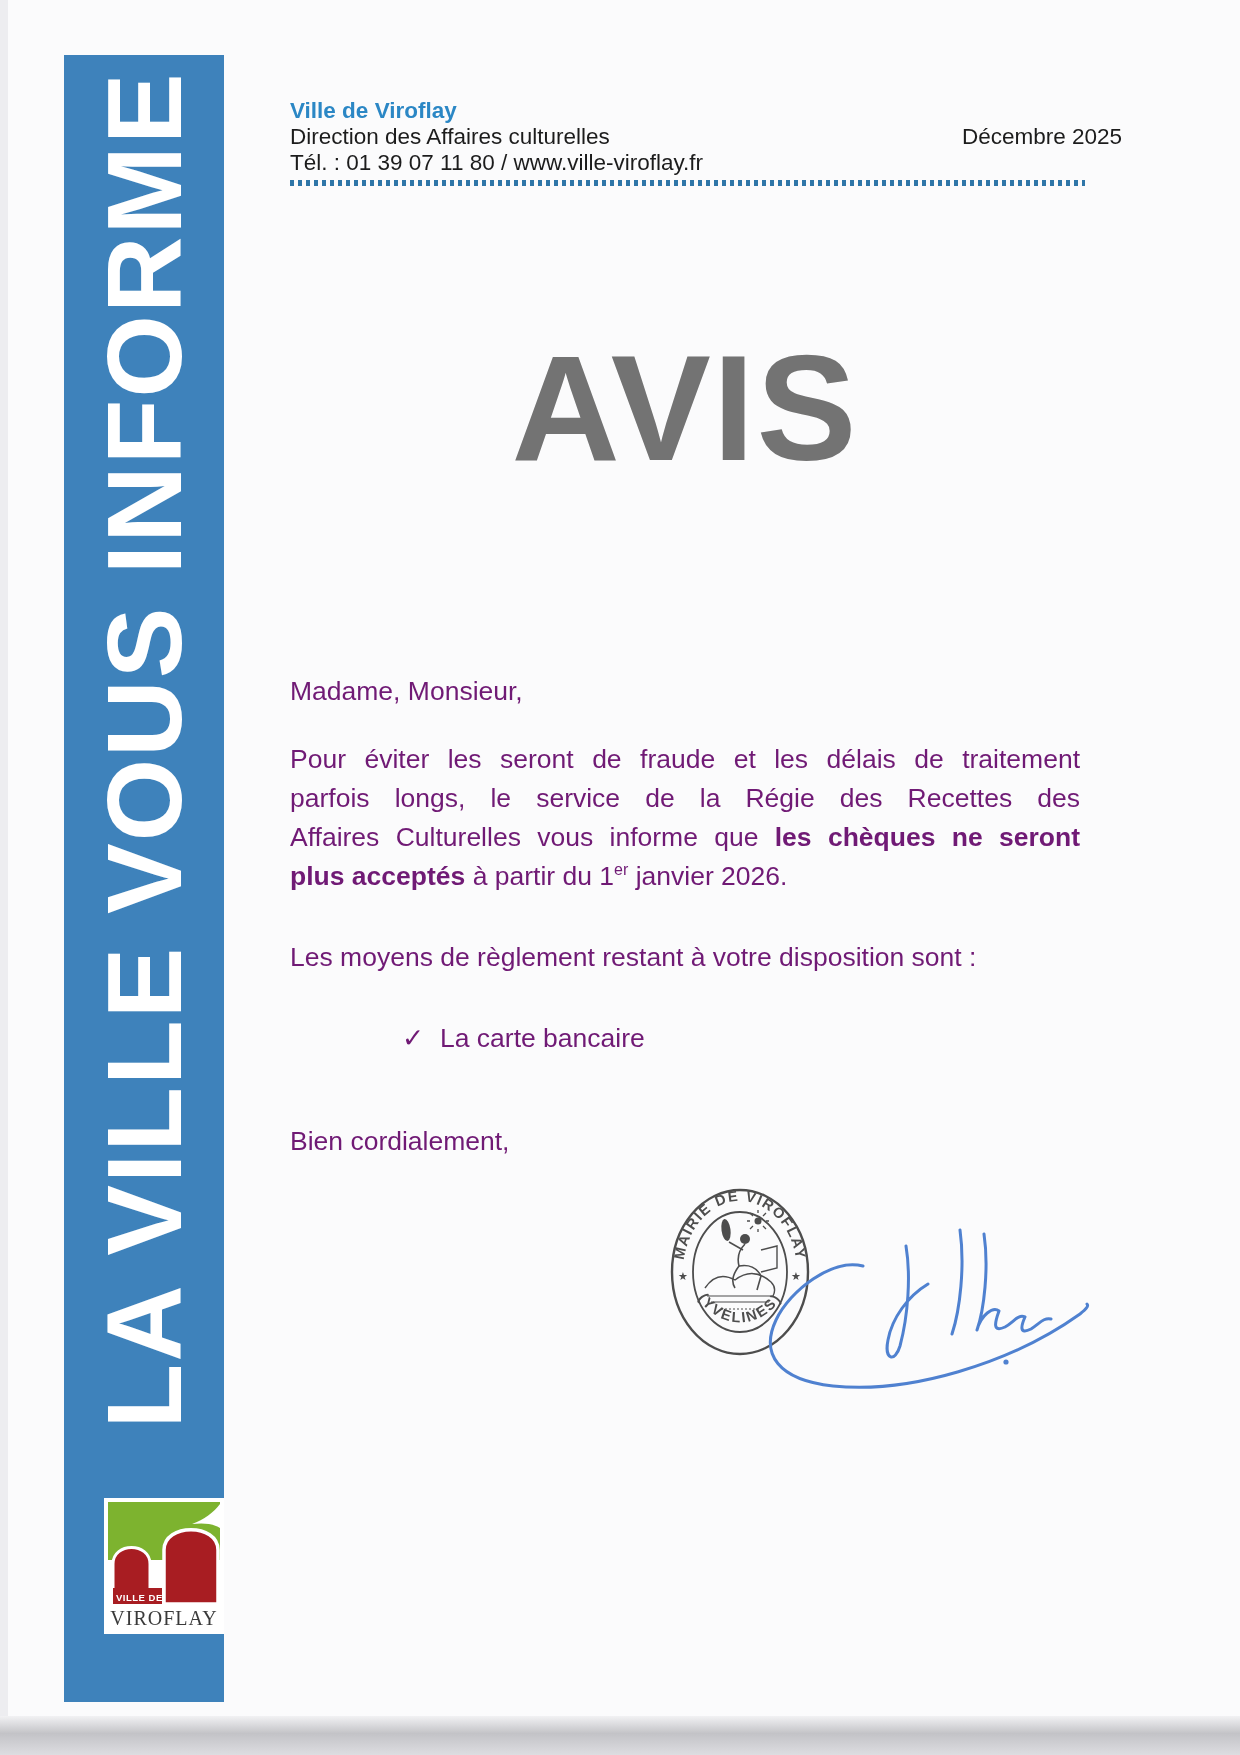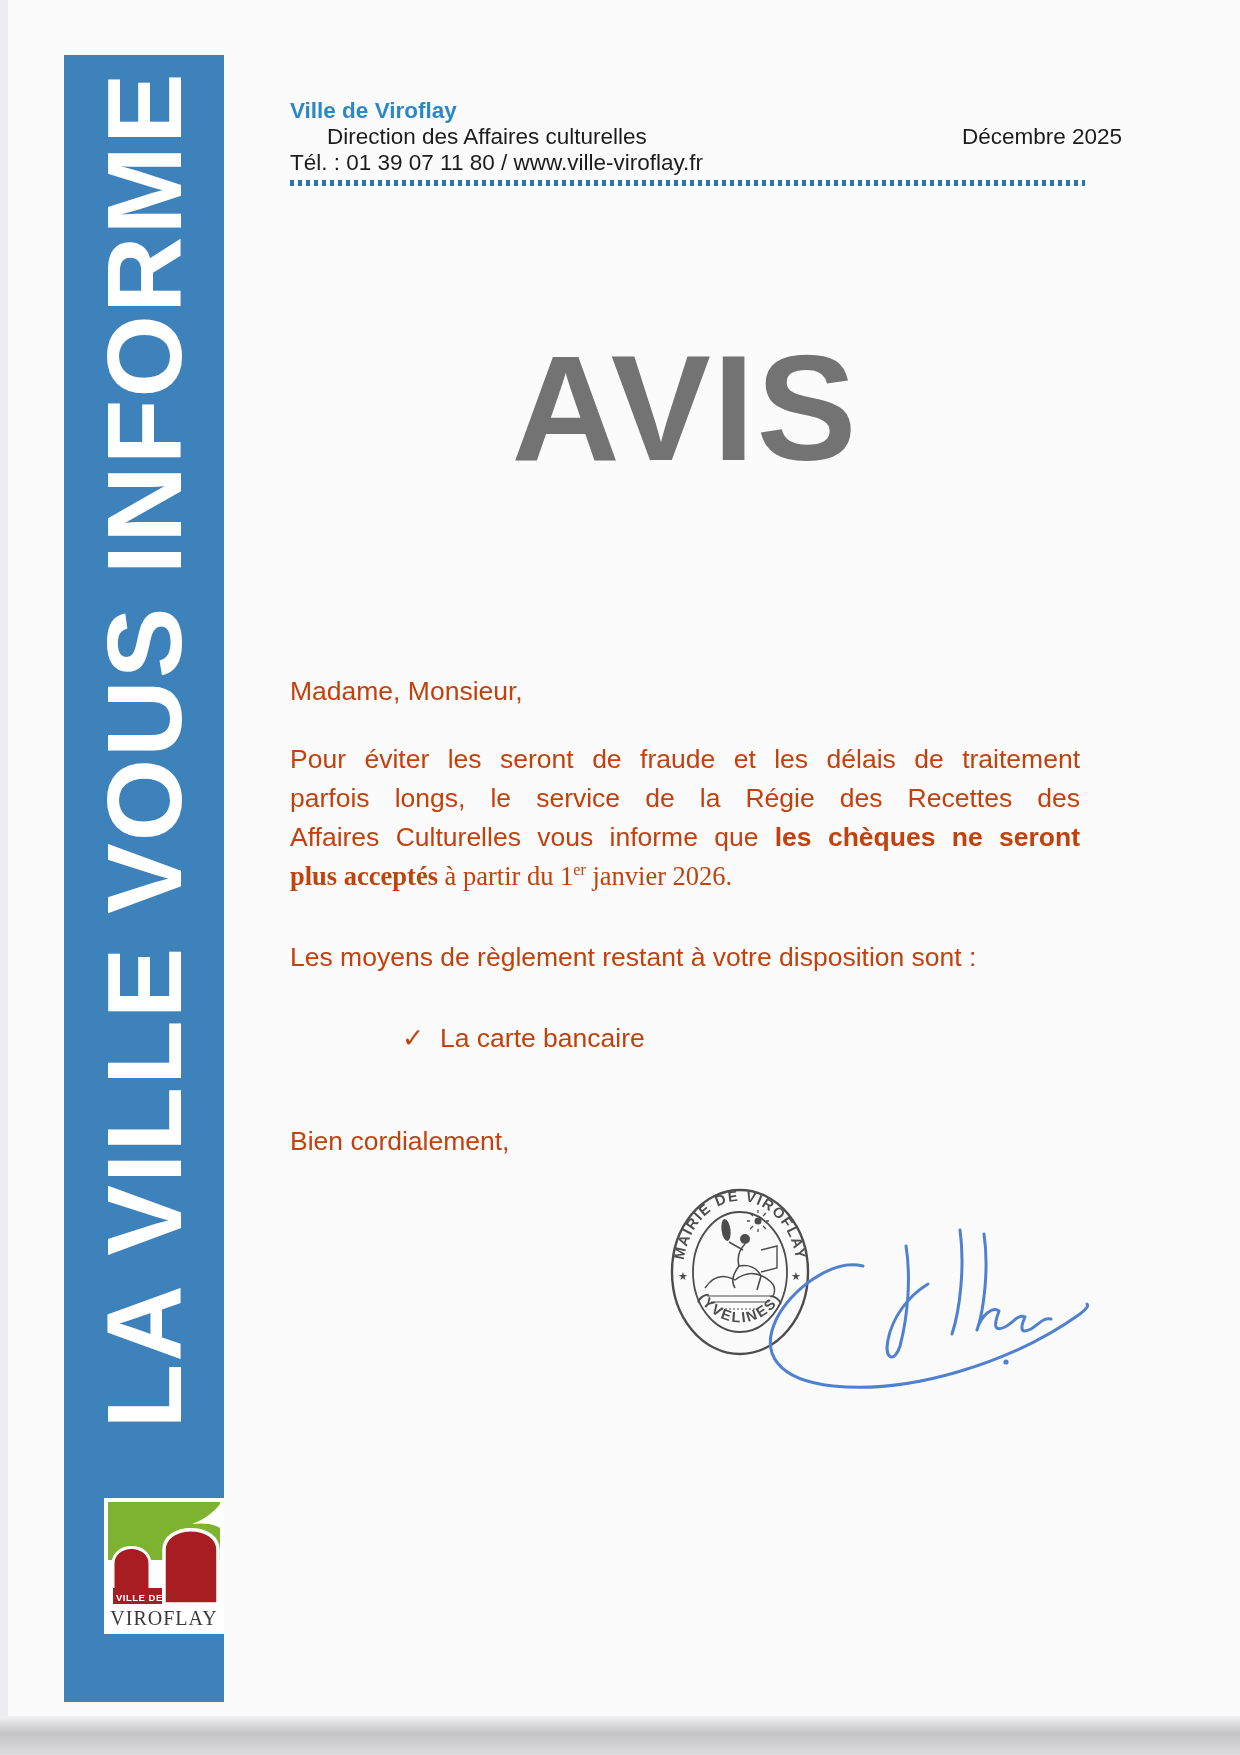--- a/index.html
+++ b/index.html
@@ -41,25 +41,25 @@
   }
 
   
   .avis{
     position:absolute;left:290px;top:322px;width:790px;
     text-align:center;font-size:150px;font-weight:bold;color:#737373;
     letter-spacing:2px;
   }
 
   
-  .bodytxt{font-size:26.5px;line-height:39px;color:#c2410c;}
+  .bodytxt{font-size:26.5px;line-height:39px;color:#701a75;}
   .salutation{position:absolute;left:290px;top:672px;}
   .para{position:absolute;left:290px;top:740px;width:790px;}
   .jline{text-align:justify;text-align-last:justify;white-space:normal;}
-  .jline.last{text-align:center;text-align-last:left;font-family:Liberation Serif, serif;}
+  .jline.last{text-align:center;text-align-last:left;}
   .para sup{font-size:16px;vertical-align:super;line-height:0;}
   .p2{position:absolute;left:290px;top:938px;width:790px;}
   .paylist{position:absolute;left:402px;top:1018px;}
   .paylist .item{line-height:40px;}
   .paylist .mark{display:inline-block;width:38px;}
   .closing{position:absolute;left:290px;top:1122px;}
 
   
   .seal{position:absolute;left:665px;top:1184px;width:150px;height:176px;}
   .sig{position:absolute;left:748px;top:1218px;width:345px;height:180px;}
@@ -89,21 +89,21 @@
     <rect x="9" y="90" width="49" height="16" fill="#a81d22"></rect>
 
     <path d="M60,106 L60,52 C60,25 114,25 114,52 L114,106 Z" fill="#a81d22" stroke="#ffffff" stroke-width="3.5"></path>
 
     <path d="M88,26 C100,22 110,14 116,6 L116,30 C108,25 98,25 88,26 Z" fill="#ffffff"></path>
     <text x="12" y="103" font-size="9.5" font-weight="bold" fill="#ffffff" letter-spacing="0.5" font-family="Liberation Sans, sans-serif">VILLE DE</text>
     <text x="60" y="127" font-size="20" fill="#3a3a3a" text-anchor="middle" letter-spacing="1" font-family="Liberation Serif, serif">VIROFLAY</text>
   </svg>
 
   <div class="hdr hdr-org" style="position:absolute;">Ville de Viroflay</div>
-  <div class="hdr hdr-dept" style="position:absolute;margin-left:37px;">Direction des Affaires culturelles</div>
+  <div class="hdr hdr-dept" style="position:absolute;">Direction des Affaires culturelles</div>
   <div class="hdr hdr-tel" style="position:absolute;">Tél. : 01 39 07 11 80 / www.ville-viroflay.fr</div>
   <div class="hdr-date">Décembre 2025</div>
   <div class="dotted"></div>
 
   <div class="avis">AVIS</div>
 
   <div class="bodytxt salutation">Madame, Monsieur,</div>
 
   <div class="bodytxt para">
     <div class="jline"><span>Pour éviter les seront de fraude et les délais de traitement</span></div>

